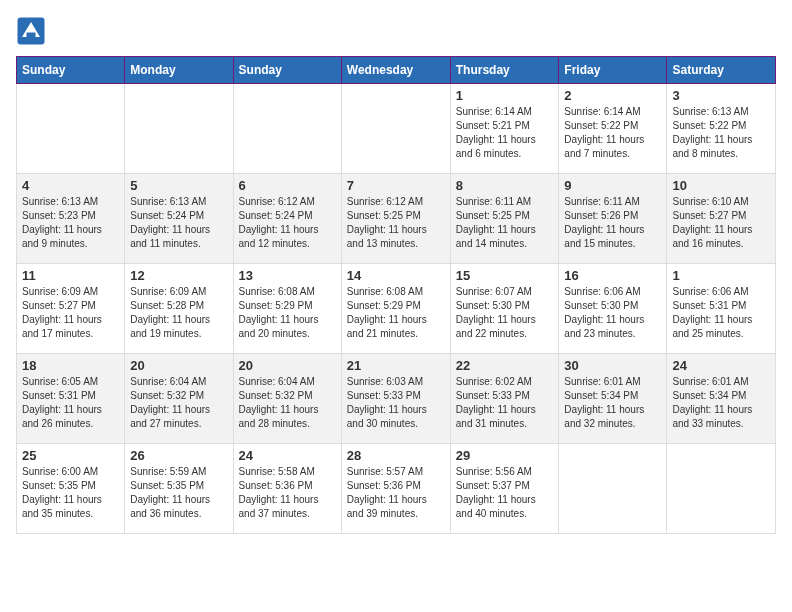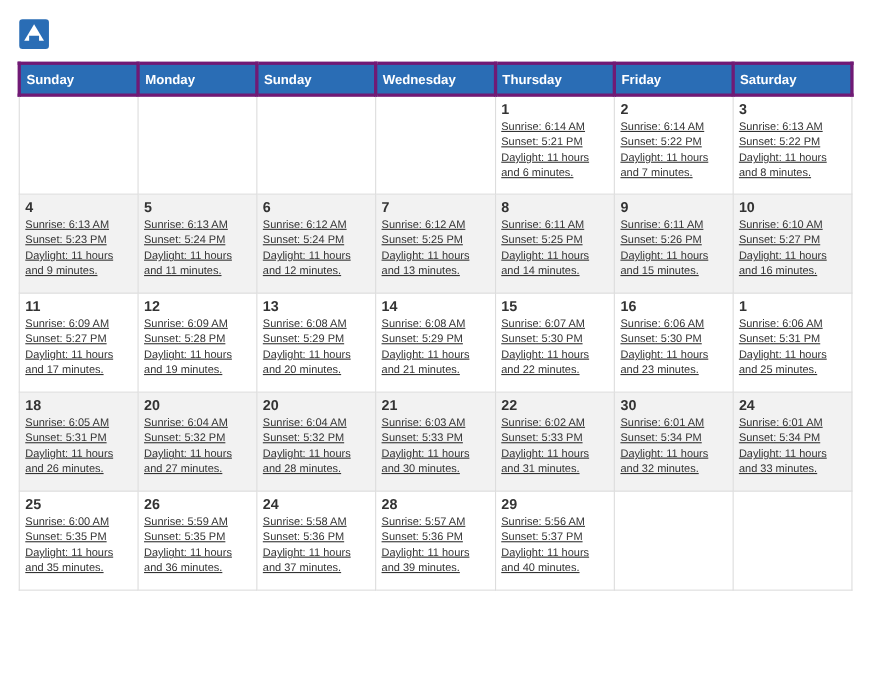--- a/index.html
+++ b/index.html
@@ -51,41 +51,40 @@
       border-collapse: collapse;
       font-size: 11px;
     }
     thead tr th {
       background-color: #2a6db5;
       color: #fff;
       text-align: left;
       padding: 6px 5px;
       font-size: 12px;
       font-weight: bold;
-      border: 3px solid #701a75;
+      border: 1px solid #701a75;
     }
     tbody tr td {
       border: 1px solid #ddd;
       vertical-align: top;
       padding: 4px 5px;
       width: 110px;
       min-height: 80px;
       height: 90px;
     }
     .day-num {
       font-size: 13px;
       font-weight: bold;
       color: #333;
       margin-bottom: 2px;
     }
     .day-info {
       font-size: 10px;
       color: #333;
       line-height: 1.4;
-      text-decoration: underline;
     }
     .empty-cell {
       background: #f9f9f9;
     }
     tbody tr:nth-child(odd) td {
       background-color: #fff;
     }
     tbody tr:nth-child(even) td {
       background-color: #f2f2f2;
     }

